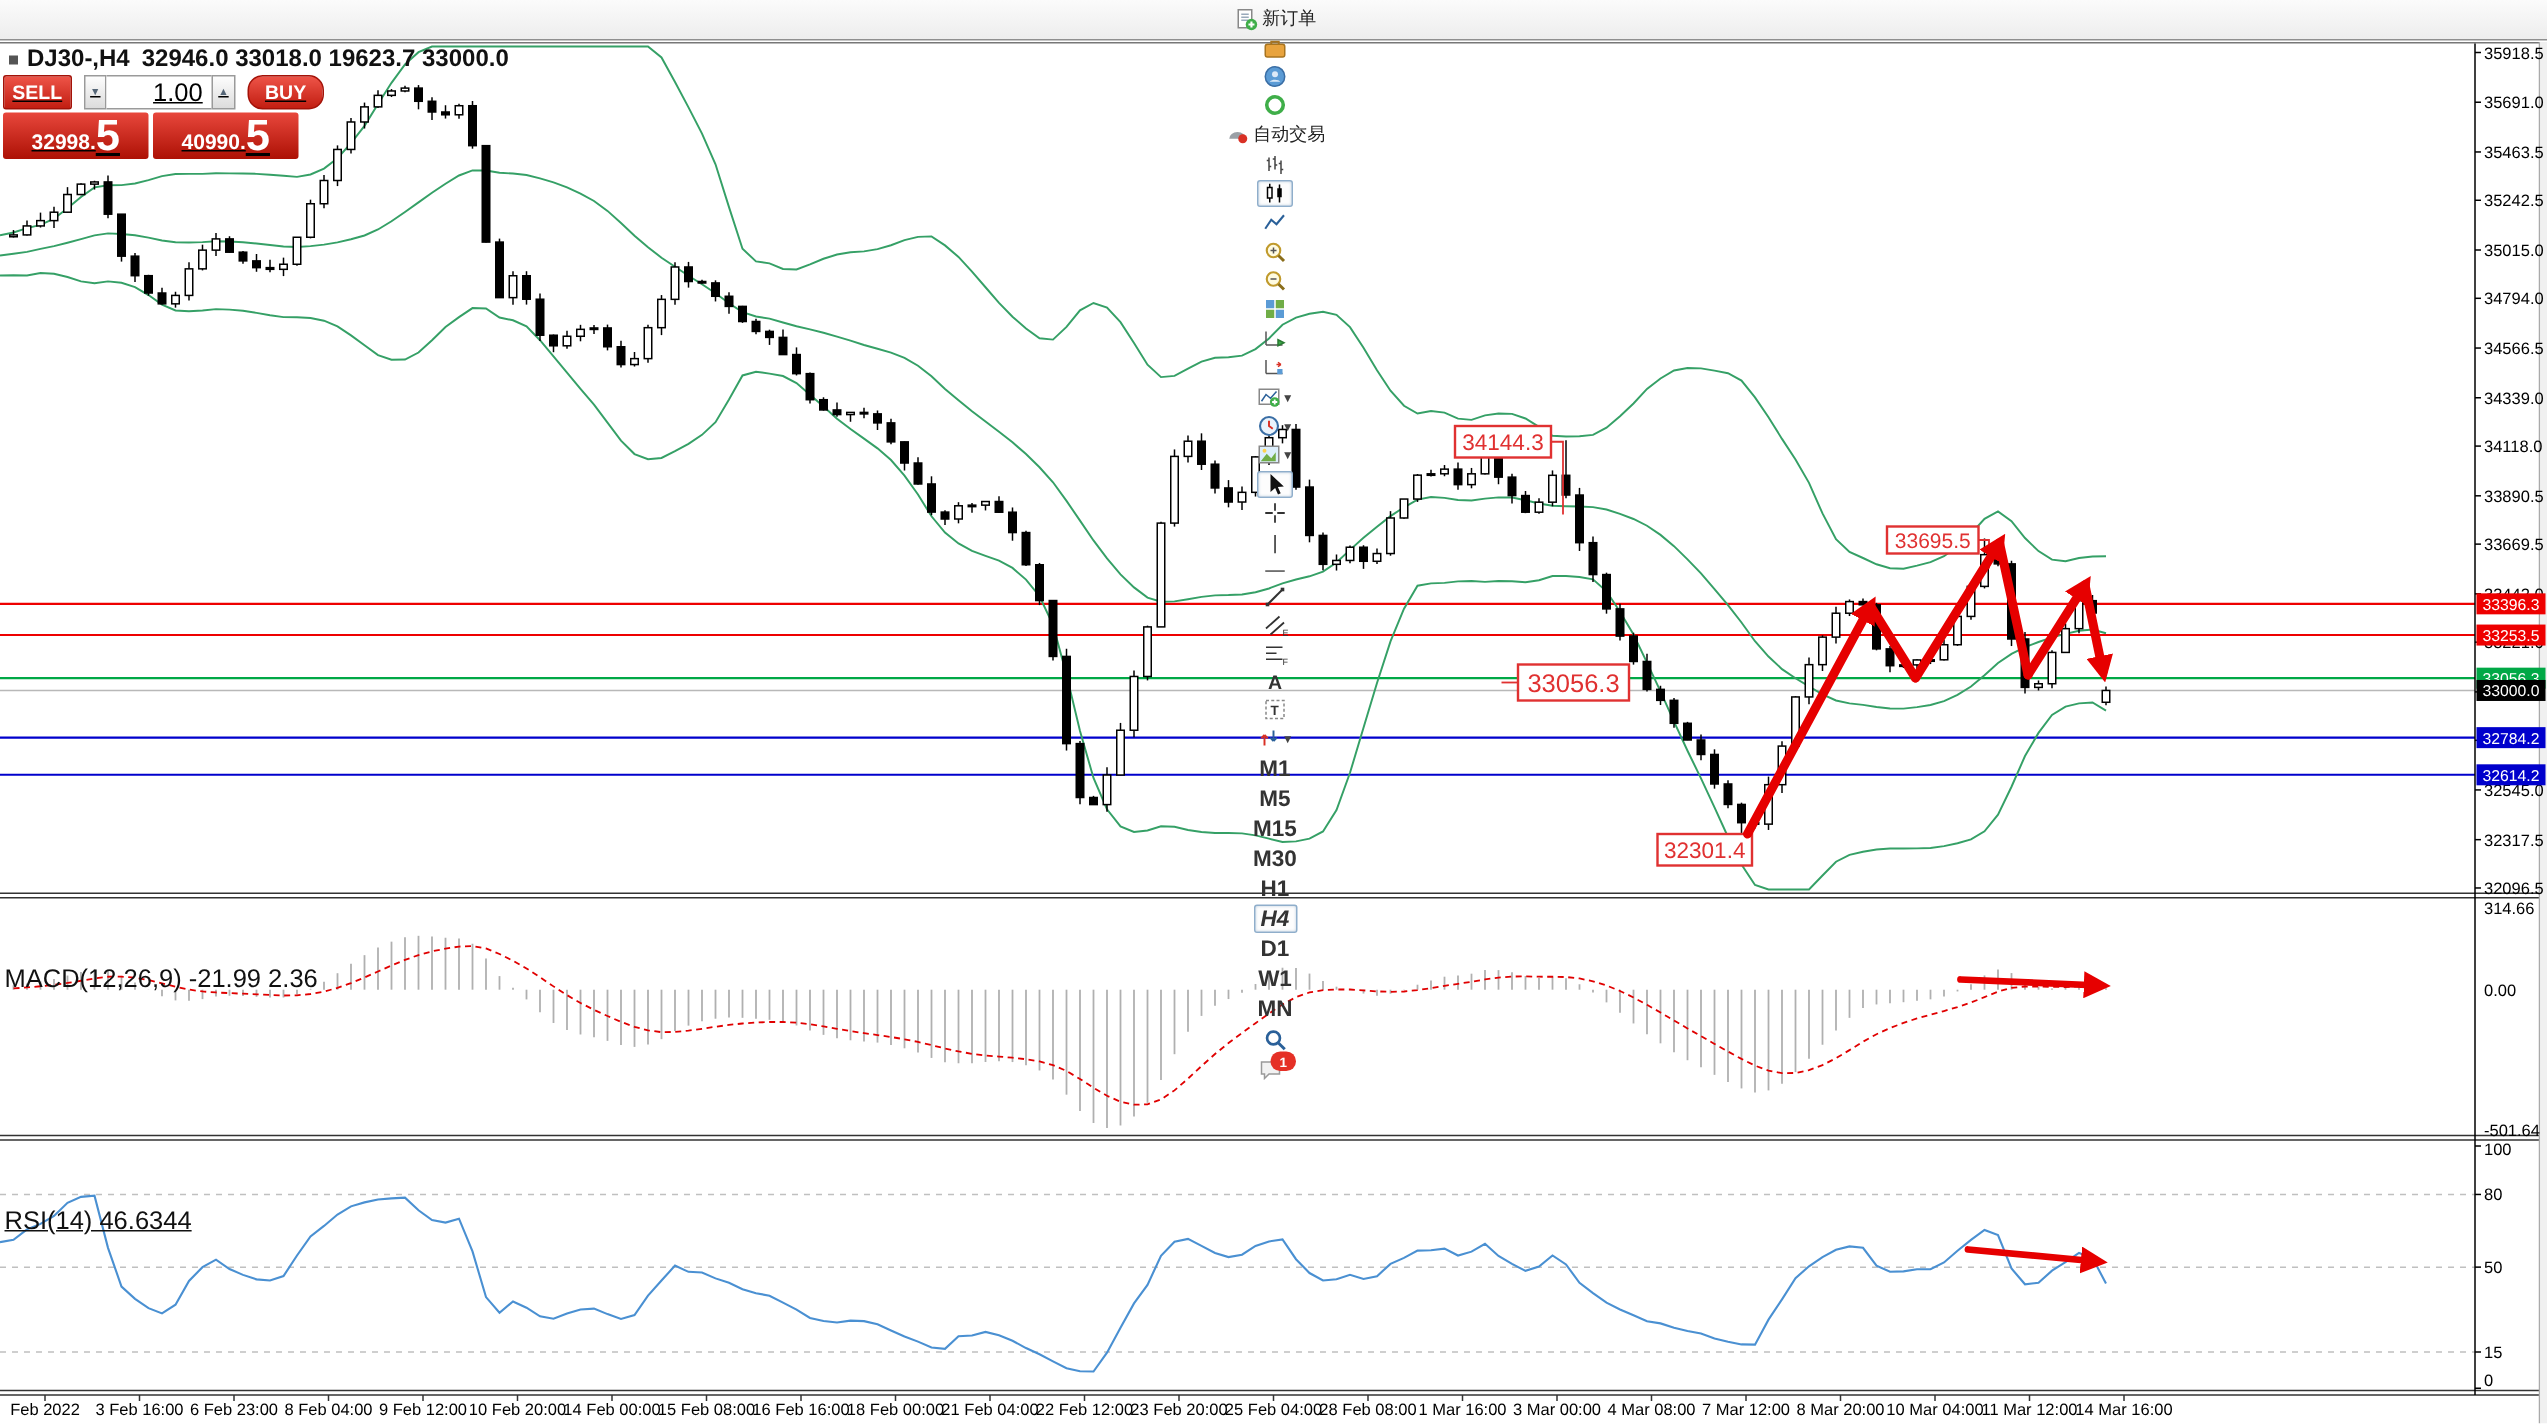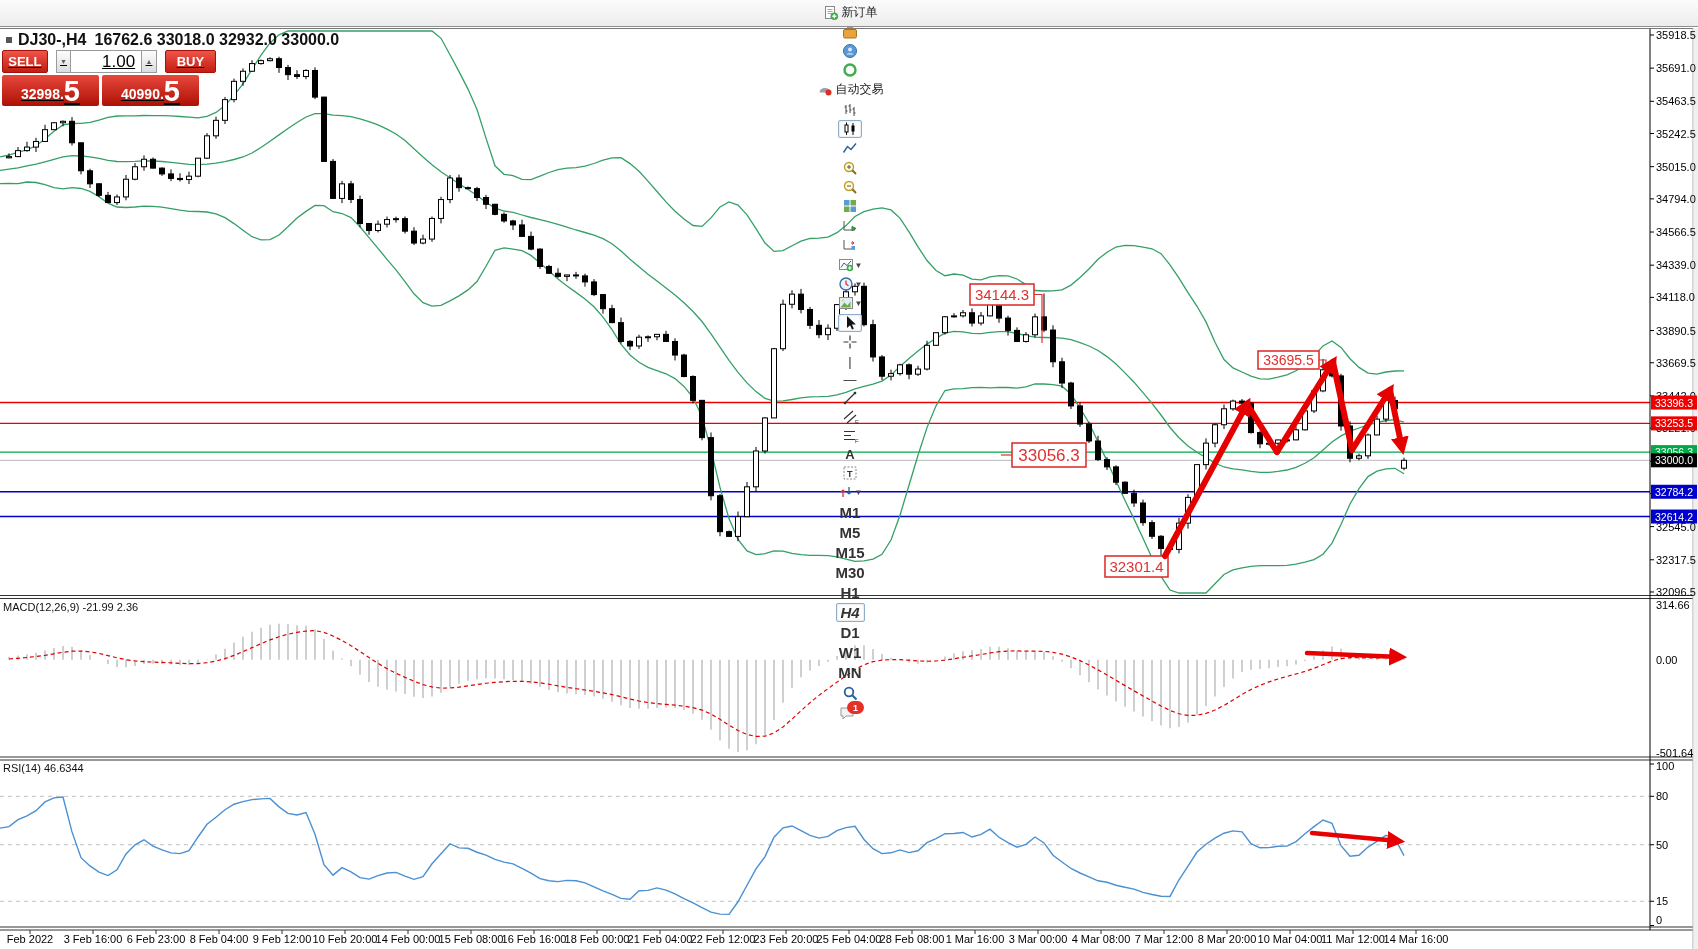--- a/index.html
+++ b/index.html
@@ -17,28 +17,28 @@
     font-size:15px;font-weight:bold;color:#333;border:1px solid transparent;border-radius:2px;}
   .tfbtn.active{background:#fdfdfd;border:1px solid #8faecb;box-shadow:inset 0 0 2px #bcd;font-style:italic;}
   .glyph{font-size:13px;color:#333;}
   .spacer{flex:1;}
   .badge{position:absolute;top:-4px;right:-6px;background:#e53026;color:#fff;border-radius:8px;
     min-width:13px;height:13px;font-size:9px;font-weight:bold;display:flex;align-items:center;justify-content:center;padding:0 2px;}
   
   #chart-svg{position:absolute;left:0;top:0;z-index:1;font-family:"Liberation Sans","DejaVu Sans",sans-serif;}
   .chart-title{position:absolute;left:6px;top:31px;z-index:3;font-size:16px;font-weight:bold;color:#111;display:flex;gap:8px;align-items:center;}
   .chart-title .mark{width:6px;height:6px;background:#555;margin-right:-2px;}
-  .ind-label{position:absolute;z-index:3;font-size:11px;color:#111;left:3px;}
+  .ind-label{position:absolute;z-index:3;font-size:17px;color:#111;left:3px;margin-top:42px;}
   
   .ocp{position:absolute;left:2px;top:50px;width:214px;z-index:4;text-decoration:underline;}
   .ocp-row1{display:flex;height:23px;gap:0;}
   .btn-sell,.btn-buy{background:linear-gradient(#ee5448,#c21e12);color:#fff;font-weight:bold;font-size:13px;
     display:flex;align-items:center;justify-content:center;border-radius:2px;border:1px solid #a31208;}
   .btn-sell{width:48px;margin-right:8px;}
-  .btn-buy{width:54px;margin-left:8px;}
+  .btn-buy{width:54px;margin-left:8px;border-radius:10px;}
   .spin{width:15px;background:linear-gradient(#fdfdfd,#dcdcdc);border:1px solid #9a9a9a;color:#567;
     font-size:7px;display:flex;align-items:center;justify-content:center;}
   .vol{width:70px;background:#fff;border:1px solid #9a9a9a;border-left:none;border-right:none;
     font-size:17px;color:#000;display:flex;align-items:center;justify-content:flex-end;padding-right:6px;}
   .ocp-row2{display:flex;margin-top:2px;gap:3px;}
   .pricebox{width:97px;height:31px;background:linear-gradient(#e8473c,#ad1105);border-radius:2px;
     color:#fff;display:flex;align-items:flex-end;justify-content:center;padding-bottom:1px;box-sizing:border-box;}
   .pricebox .main{font-size:14px;font-weight:bold;line-height:22px;}
   .pricebox .dot{font-size:14px;font-weight:bold;line-height:22px;}
   .pricebox .pip{font-size:29px;font-weight:bold;line-height:27px;}
@@ -900,21 +900,21 @@
       <line x1="1352" y1="450" x2="1390" y2="390" stroke="#e60000" stroke-width="6" stroke-linecap="round" marker-end="url(#zzArr)"></line>
       <line x1="1390" y1="390" x2="1402" y2="448" stroke="#e60000" stroke-width="6" stroke-linecap="round" marker-end="url(#zzArr)"></line>
       <line x1="1307" y1="653" x2="1400" y2="657" stroke="#e60000" stroke-width="4.5" stroke-linecap="round" marker-end="url(#zzArrS)"></line>
       <line x1="1312" y1="833" x2="1398" y2="841" stroke="#e60000" stroke-width="4.5" stroke-linecap="round" marker-end="url(#zzArrS)"></line>
     </g>
   </svg>
 
 <div class="chart-title">
   <span class="mark"></span>
   <span>DJ30-,H4</span>
-  <span>16762.6 33018.0 32932.0 33000.0</span>
+  <span>32946.0 33018.0 19623.7 33000.0</span>
 </div>
 
 <div class="ocp">
   <div class="ocp-row1">
     <div class="btn-sell">SELL</div>
     <div class="spin">▼</div>
     <div class="vol">1.00</div>
     <div class="spin">▲</div>
     <div class="btn-buy">BUY</div>
   </div>
@@ -926,13 +926,13 @@
     </div>
     <div class="pricebox">
       <span class="main">40990</span>
         <span class="dot">.</span>
         <span class="pip">5</span>
     </div>
   </div>
 </div>
 
 <div class="ind-label" style="top:601px;">MACD(12,26,9) -21.99 2.36</div>
-<div class="ind-label" style="top:762px;">RSI(14) 46.6344</div>
+<div class="ind-label" style="top:762px;text-decoration:underline;">RSI(14) 46.6344</div>
 
 </body></html>

